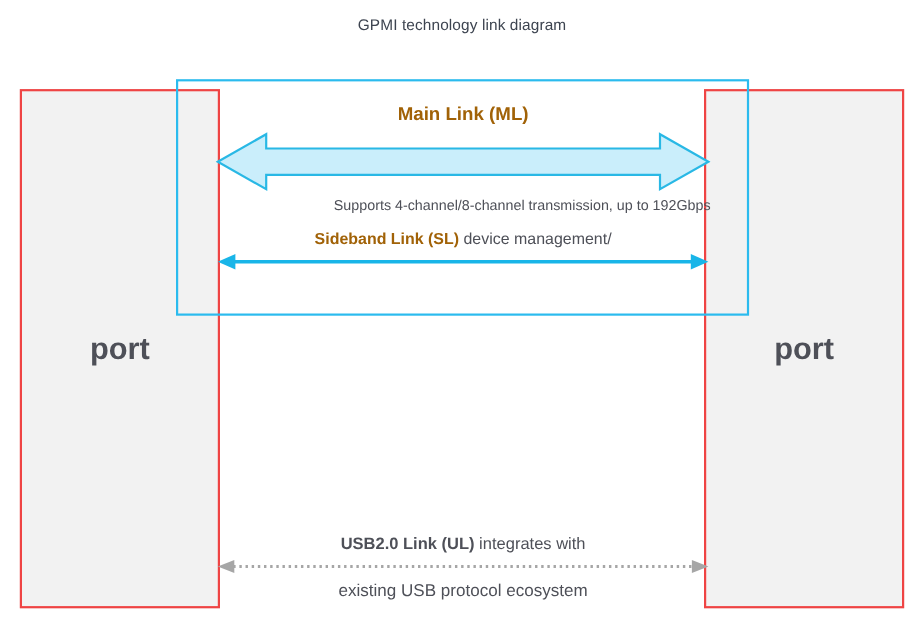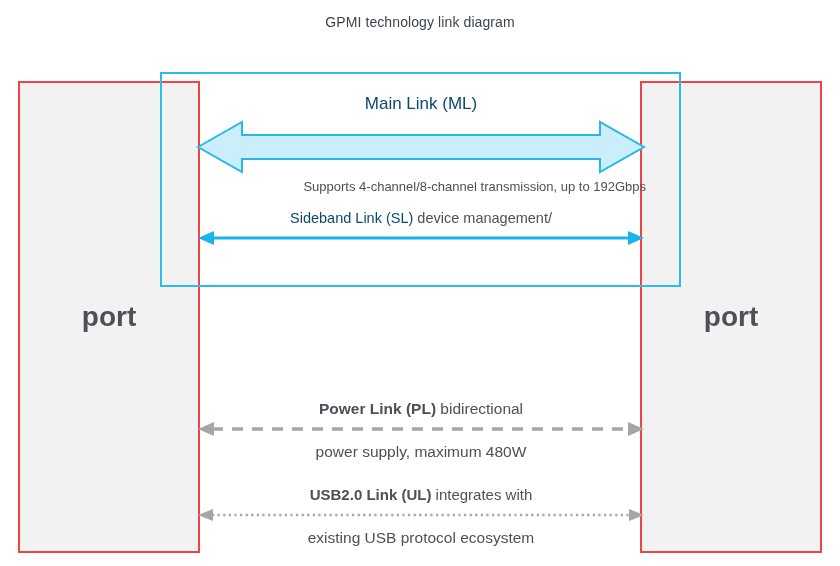--- a/index.html
+++ b/index.html
@@ -72,21 +72,21 @@
     position: absolute;
     left: 196px;
     width: 450px;
   }
   .link-text {
     text-align: center;
     white-space: nowrap;
     color: #4e5058;
   }
   .bold { font-weight: bold; }
-  .cyan { color: #0c4a6e; font-weight: normal; }
+  .cyan { color: #a16207; font-weight: bold; }
 
   
   .main-link { top: 93px; }
   .main-link .link-text {
     font-size: 17px;
     line-height: 22px;
   }
   .ml-arrow-wrap {
     position: relative;
     width: 450px;
@@ -182,33 +182,20 @@
     <div class="sl-arrow">
       <svg width="450" height="16" viewBox="0 0 450 16" xmlns="http://www.w3.org/2000/svg">
         <line x1="14" y1="8" x2="436" y2="8" stroke="#19b5e8" stroke-width="3.2"></line>
         <polygon points="2,8 18,1 18,15" fill="#19b5e8"></polygon>
         <polygon points="448,8 432,1 432,15" fill="#19b5e8"></polygon>
       </svg>
     </div>
   </div>
 
 
-  <div class="link-row power-link">
-    <div class="link-text line1">
-      <span class="bold">Power Link (PL)</span><span> bidirectional</span>
-    </div>
-    <div class="dash-arrow">
-      <svg width="450" height="16" viewBox="0 0 450 16" xmlns="http://www.w3.org/2000/svg">
-        <line x1="16" y1="8" x2="434" y2="8" stroke="#a6a6a6" stroke-width="3.6" stroke-dasharray="11 9"></line>
-        <polygon points="2,8 18,1 18,15" fill="#a6a6a6"></polygon>
-        <polygon points="448,8 432,1 432,15" fill="#a6a6a6"></polygon>
-      </svg>
-    </div>
-    <div class="link-text line2">power supply, maximum 480W</div>
-  </div>
 
   <div class="link-row usb-link">
     <div class="link-text line1">
       <span class="bold">USB2.0 Link (UL)</span><span> integrates with</span>
     </div>
     <div class="dot-arrow">
       <svg width="450" height="16" viewBox="0 0 450 16" xmlns="http://www.w3.org/2000/svg">
         <line x1="16" y1="8" x2="434" y2="8" stroke="#a6a6a6" stroke-width="2.6" stroke-dasharray="2.2 3.4"></line>
         <polygon points="2,8 17,2 17,14" fill="#a6a6a6"></polygon>
         <polygon points="448,8 433,2 433,14" fill="#a6a6a6"></polygon>

